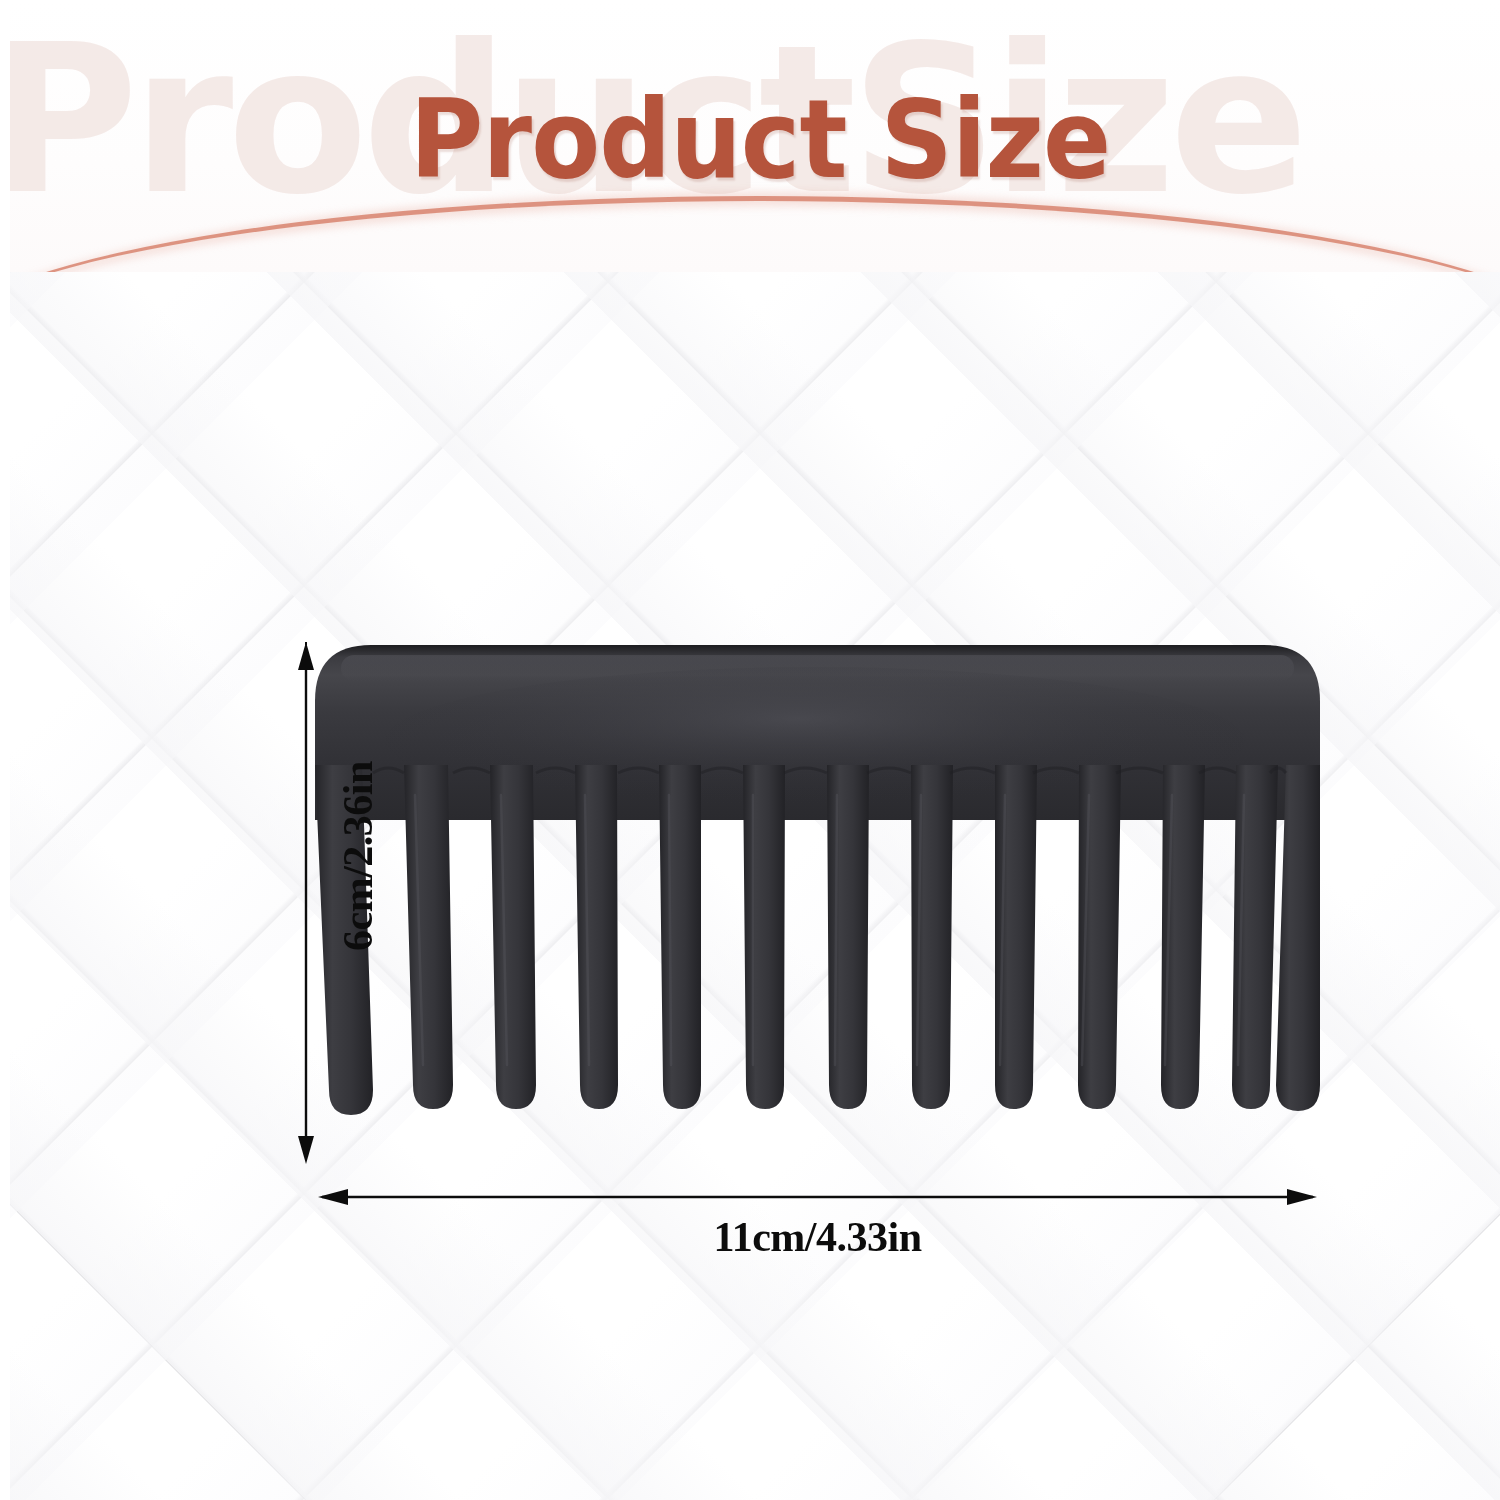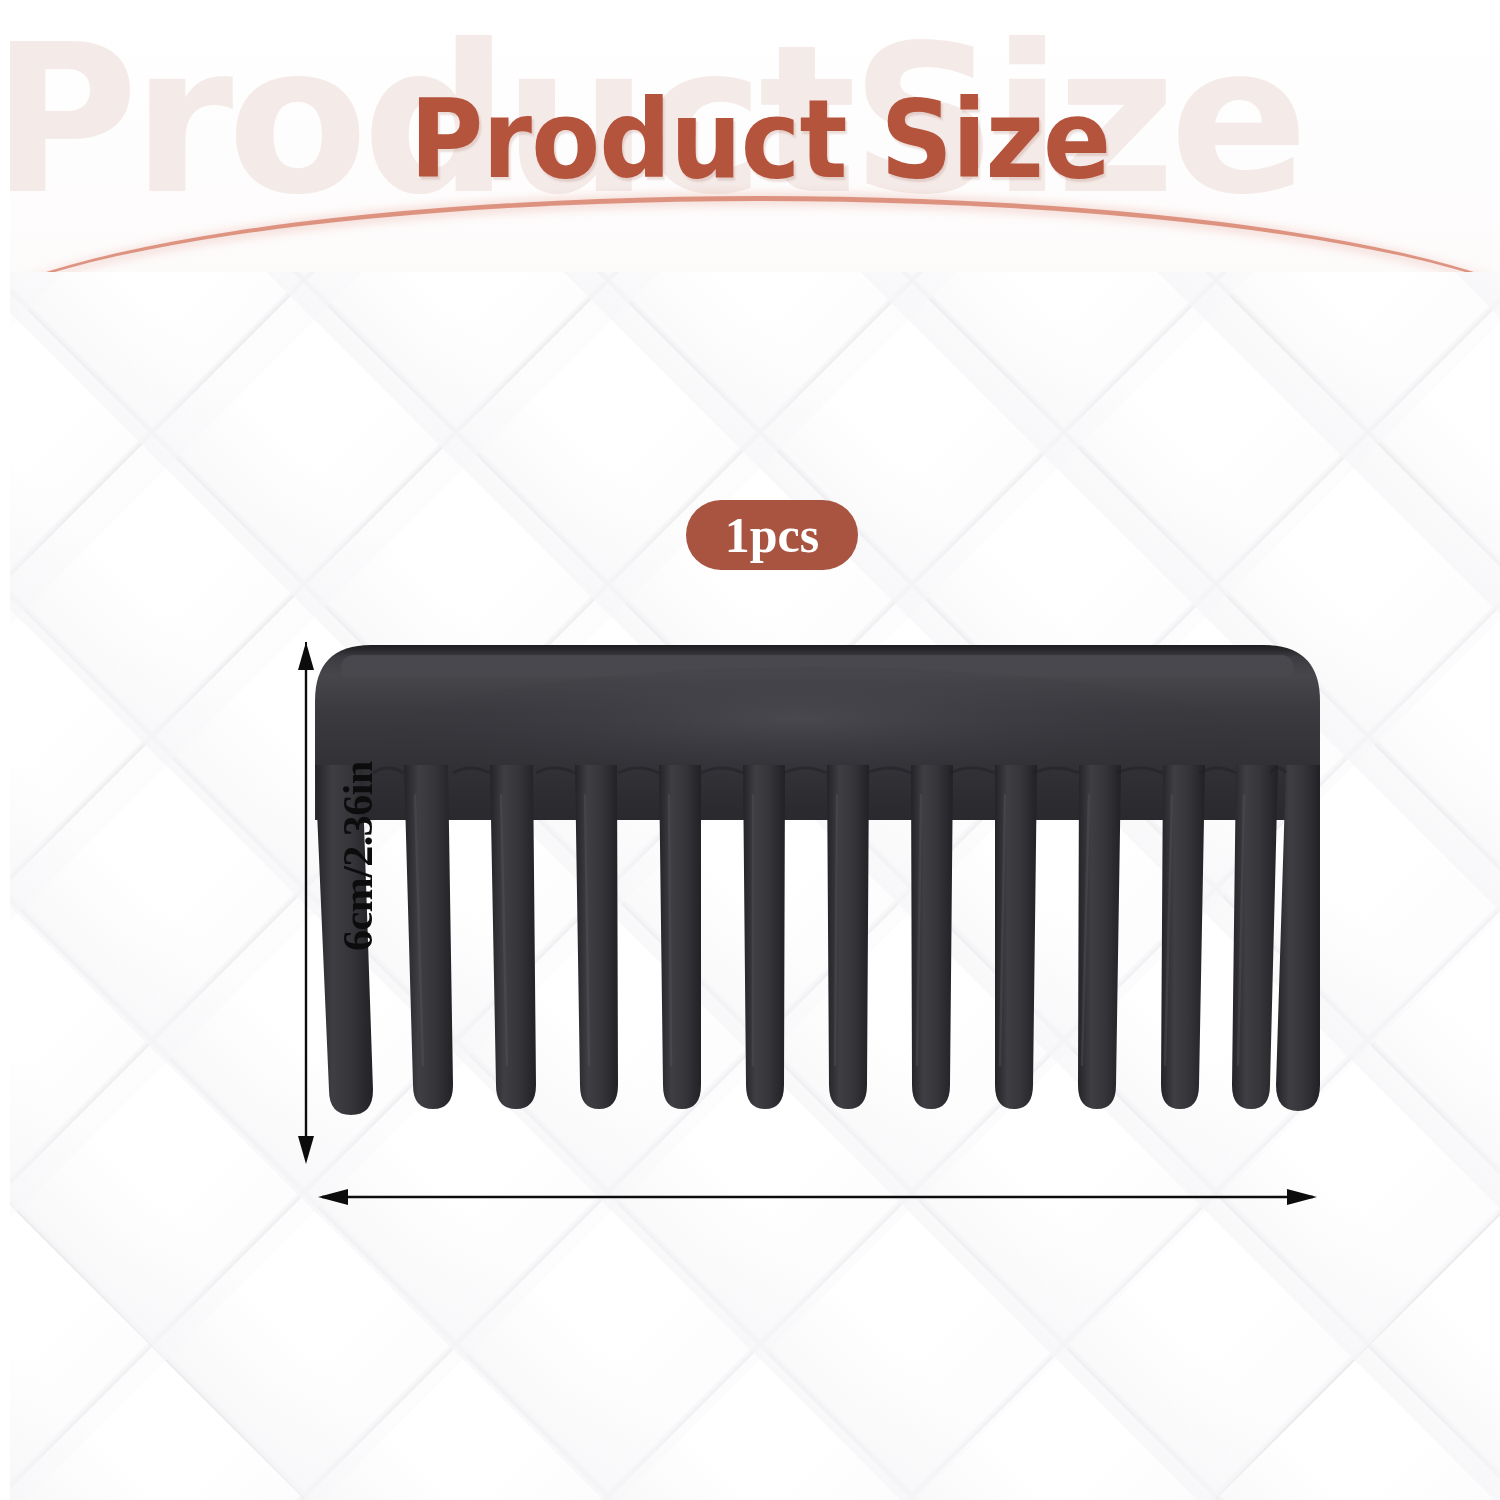--- a/index.html
+++ b/index.html
@@ -164,21 +164,20 @@
   <div id="tile-bg"></div>
   <div id="tile-shade"></div>
 
   <div id="header">
     <div id="watermark">ProductSize</div>
     <div id="header-title">Product Size</div>
     <div id="header-divider-glow"></div>
     <div id="header-divider"></div>
   </div>
 
-  <div id="pcs-badge">1pcs</div>
 
   <div id="comb-wrap">
     <svg id="comb-svg" viewBox="0 0 1005 530" xmlns="http://www.w3.org/2000/svg">
       <defs>
         <linearGradient id="spineGrad" x1="0" y1="0" x2="0" y2="1">
           <stop offset="0%" stop-color="#1d1d20"></stop>
           <stop offset="7%" stop-color="#3c3c41"></stop>
           <stop offset="17%" stop-color="#46464b"></stop>
           <stop offset="38%" stop-color="#3a3a3f"></stop>
           <stop offset="72%" stop-color="#303035"></stop>
@@ -271,15 +270,16 @@
     </svg>
     <div id="dim-v-label">6cm/2.36in</div>
   </div>
 
   <div id="dim-horizontal">
     <svg width="1015" height="40" viewBox="0 0 1015 40" xmlns="http://www.w3.org/2000/svg">
       <line x1="12" y1="22" x2="1003" y2="22" stroke="#0c0c0c" stroke-width="2.4"></line>
       <polygon points="8,22 38,14 38,30" fill="#0c0c0c"></polygon>
       <polygon points="1007,22 977,14 977,30" fill="#0c0c0c"></polygon>
     </svg>
+    <div id="dim-h-label">11cm/4.33in</div>
   </div>
 
 </div>
 
 </body></html>

